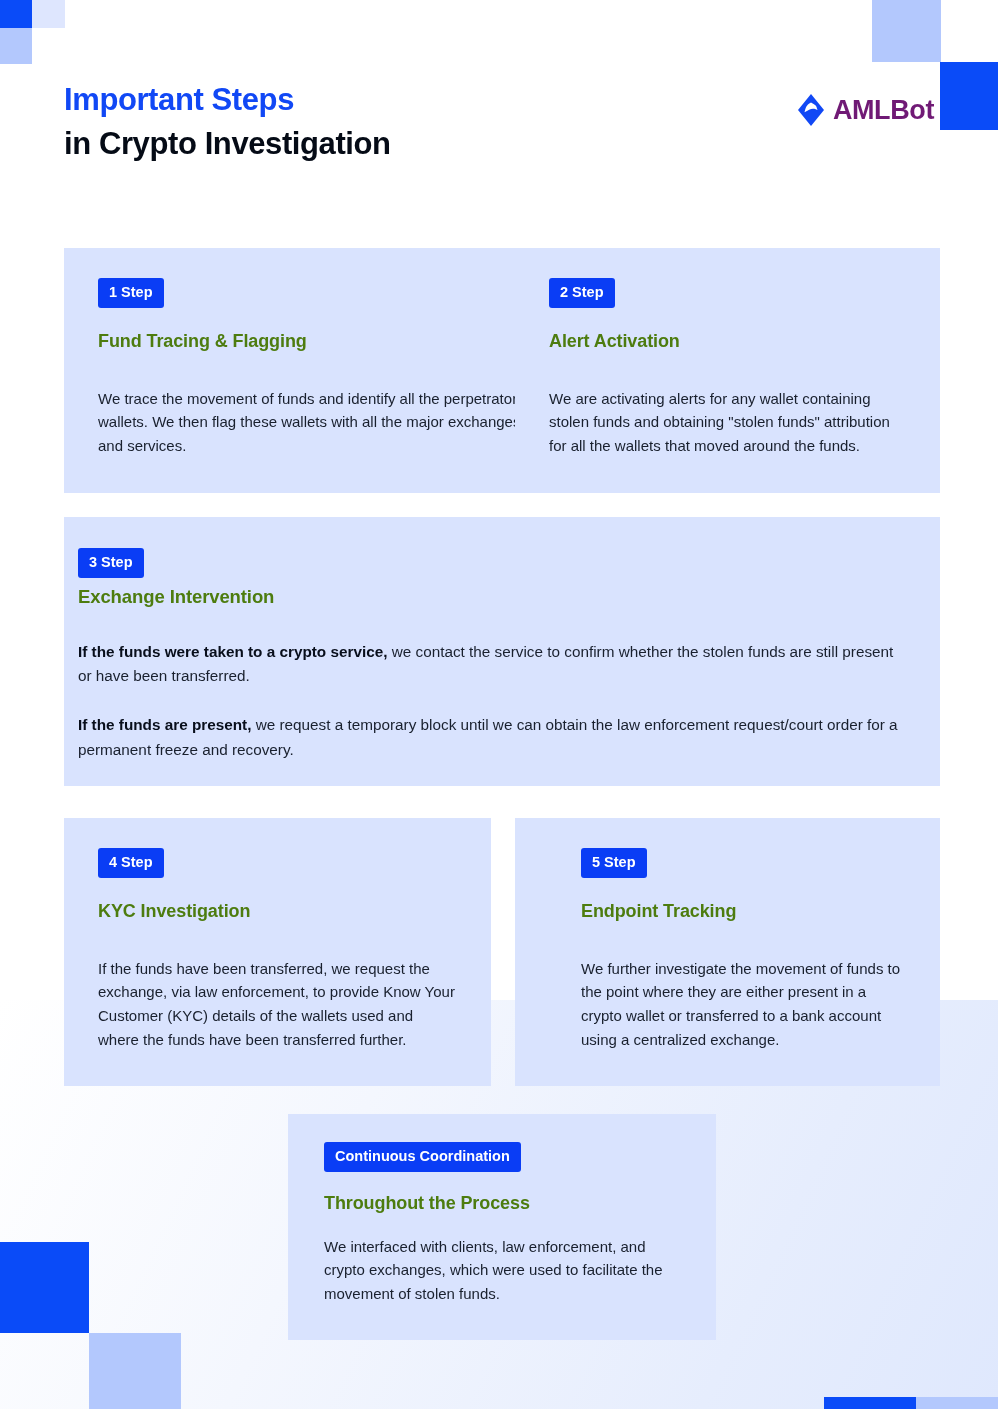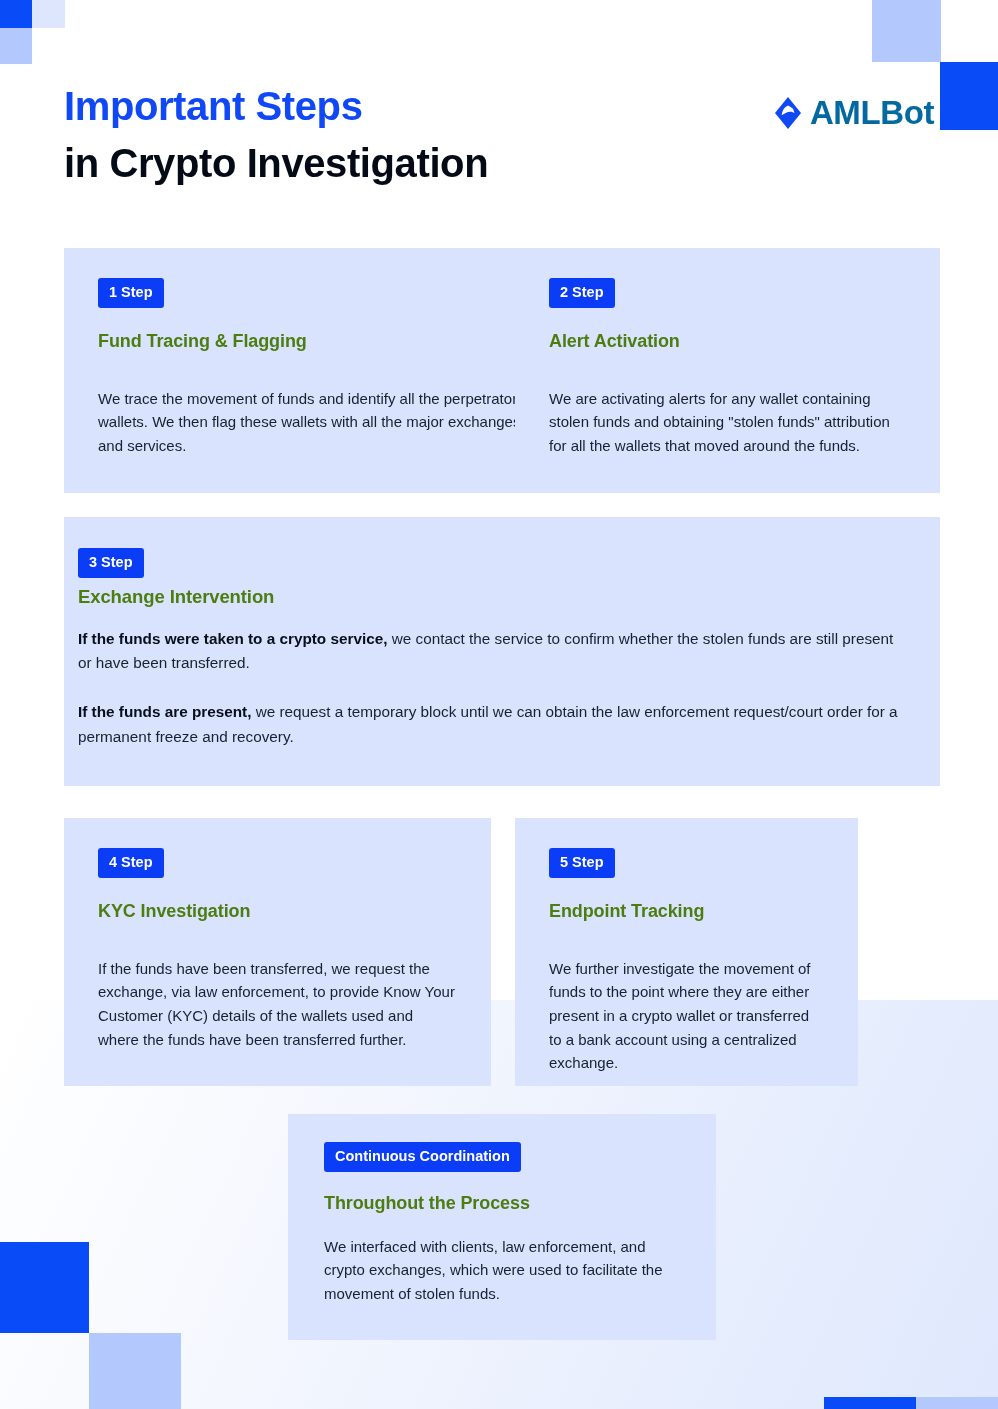--- a/index.html
+++ b/index.html
@@ -33,31 +33,31 @@
   #deco-br-dark   { left:824px; top:1397px;  width:92px; height:12px; background:#0a4bf8; }
   #deco-br-mid    { left:916px; top:1397px;  width:82px; height:12px; background:#b3c8fd; }
 
   
   #page{ position:relative; z-index:2; width:998px; height:1409px; }
 
   #header{
     position:absolute; left:64px; top:78px; width:870px; height:130px;
   }
   #title{
-    font-size:40px; font-weight:700; line-height:1.43; letter-spacing:-0.4px;
+    font-size:31px; font-weight:700; line-height:1.43; letter-spacing:-0.4px;
   }
   #title-line1{ color:#1148f5; display:block; }
   #title-line2{ color:#050b16; display:block; }
 
   #logo{
     position:absolute; right:0px; top:16px;
     display:flex; align-items:center; gap:9px;
   }
   #logo-mark{ width:26px; height:32px; display:block; }
-  #logo-text{ font-size:33px; font-weight:700; color:#0369a1; letter-spacing:-0.4px; }
+  #logo-text{ font-size:27px; font-weight:700; color:#701a75; letter-spacing:-0.4px; }
 
   
   .card{
     position:absolute;
     background:#d9e3fe;
     padding:0;
   }
   .card-inner{ padding:30px 34px 34px 34px; }
   .card.wide .card-inner{ padding:31px 34px 30px 14px; }
 
@@ -78,29 +78,29 @@
     color:#4d7c0f;
     letter-spacing:-0.1px;
   }
   .card-body{
     margin-top:35px;
     font-size:15px;
     line-height:1.58;
     color:#19202e;
   }
   .card.wide .card-title{ margin-top:8px; font-size:18.5px; }
-  .card.wide .card-body{ margin-top:19px; font-size:15.3px; line-height:1.62; }
+  .card.wide .card-body{ margin-top:32px; font-size:15.3px; line-height:1.62; }
   .card.wide .card-body + .card-body{ margin-top:24px; }
   .card-body b{ font-weight:700; color:#080e1b; }
 
   #card-1{ left:64px;  top:248px;  width:512px; height:245px; }
   #card-2{ left:515px; top:248px;  width:425px; height:245px; }
   #card-3{ left:64px;  top:517px;  width:876px; height:269px; }
   #card-4{ left:64px;  top:818px;  width:427px; height:268px; }
-  #card-5{ left:515px; top:818px;  width:343px; height:268px; }
+  #card-5{ left:515px; top:818px;  width:425px; height:268px;padding-left:32px; }
   #card-6{ left:288px; top:1114px; width:428px; height:226px; }
   #card-6 .card-inner{ padding:28px 36px 30px 36px; }
   #card-6 .card-title{ margin-top:21px; }
   #card-6 .card-body{ margin-top:21px; }
 </style>
 </head>
 <body>
 
 <div id="bg-gradient"></div>
 

